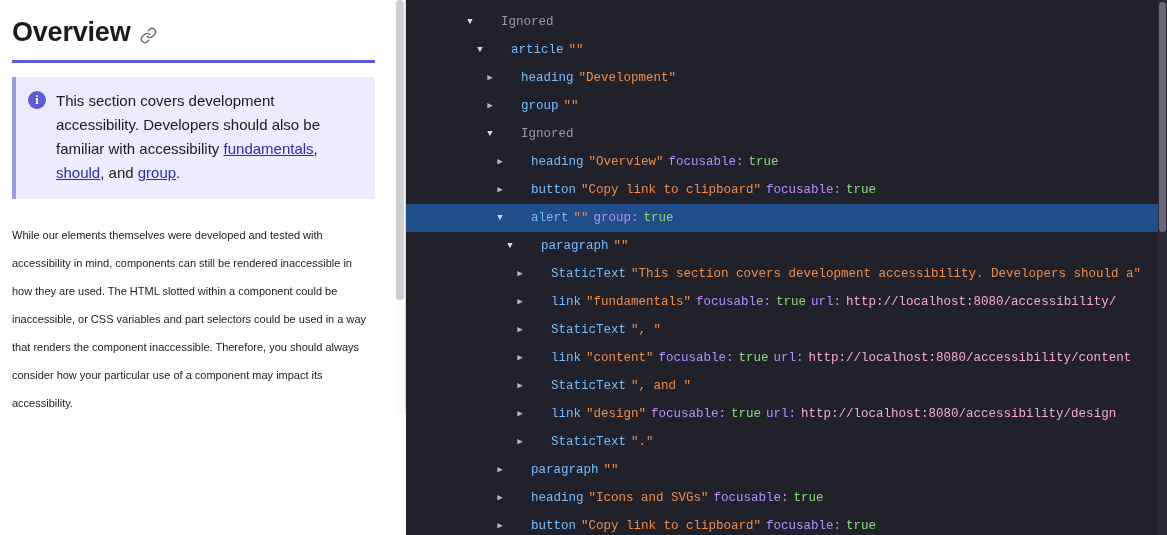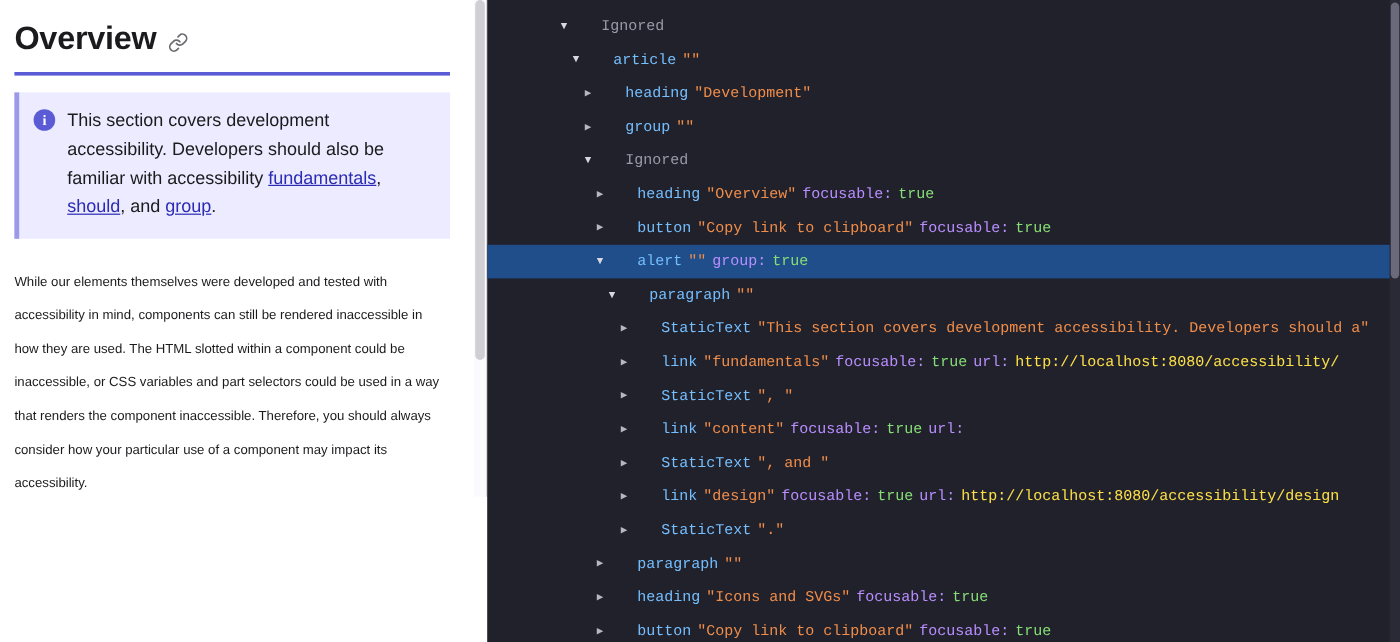--- a/index.html
+++ b/index.html
@@ -148,21 +148,21 @@
     line-height: 1;
     display: inline-block;
     text-align: center;
   }
   .twisty.open { color: #d8d8e0; }
   .role { color: #75bfff; margin-left: 25px; }
   .role.ignored { color: #9a9aa8; }
   .name-str { color: #f08d49; }
   .prop-key { color: #b98eff; }
   .prop-val { color: #86de74; }
-  .url-val { color: #fde047; }
+  .url-val { color: #f9a8d4; }
   .sp { display: inline-block; width: 5px; }
   .tree-scrollbar-track {
     position: absolute;
     right: 0;
     top: 0;
     width: 9px;
     height: 535px;
     background: #2a2a36;
   }
   .tree-scrollbar-thumb {
@@ -300,20 +300,21 @@
           <span class="role">link</span>
           <span class="sp"></span>
           <span class="name-str">"content"</span>
           <span class="sp"></span>
           <span class="prop-key">focusable:</span>
           <span class="sp"></span>
           <span class="prop-val">true</span>
           <span class="sp"></span>
           <span class="prop-key">url:</span>
           <span class="sp"></span>
+          <span class="url-val">http://localhost:8080/accessibility/content</span>
         </div>
         <div class="tree-row" style="padding-left: 108px;">
           <span class="twisty">▶</span>
           <span class="role">StaticText</span>
           <span class="sp"></span>
           <span class="name-str">", and "</span>
         </div>
         <div class="tree-row" style="padding-left: 108px;">
           <span class="twisty">▶</span>
           <span class="role">link</span>

